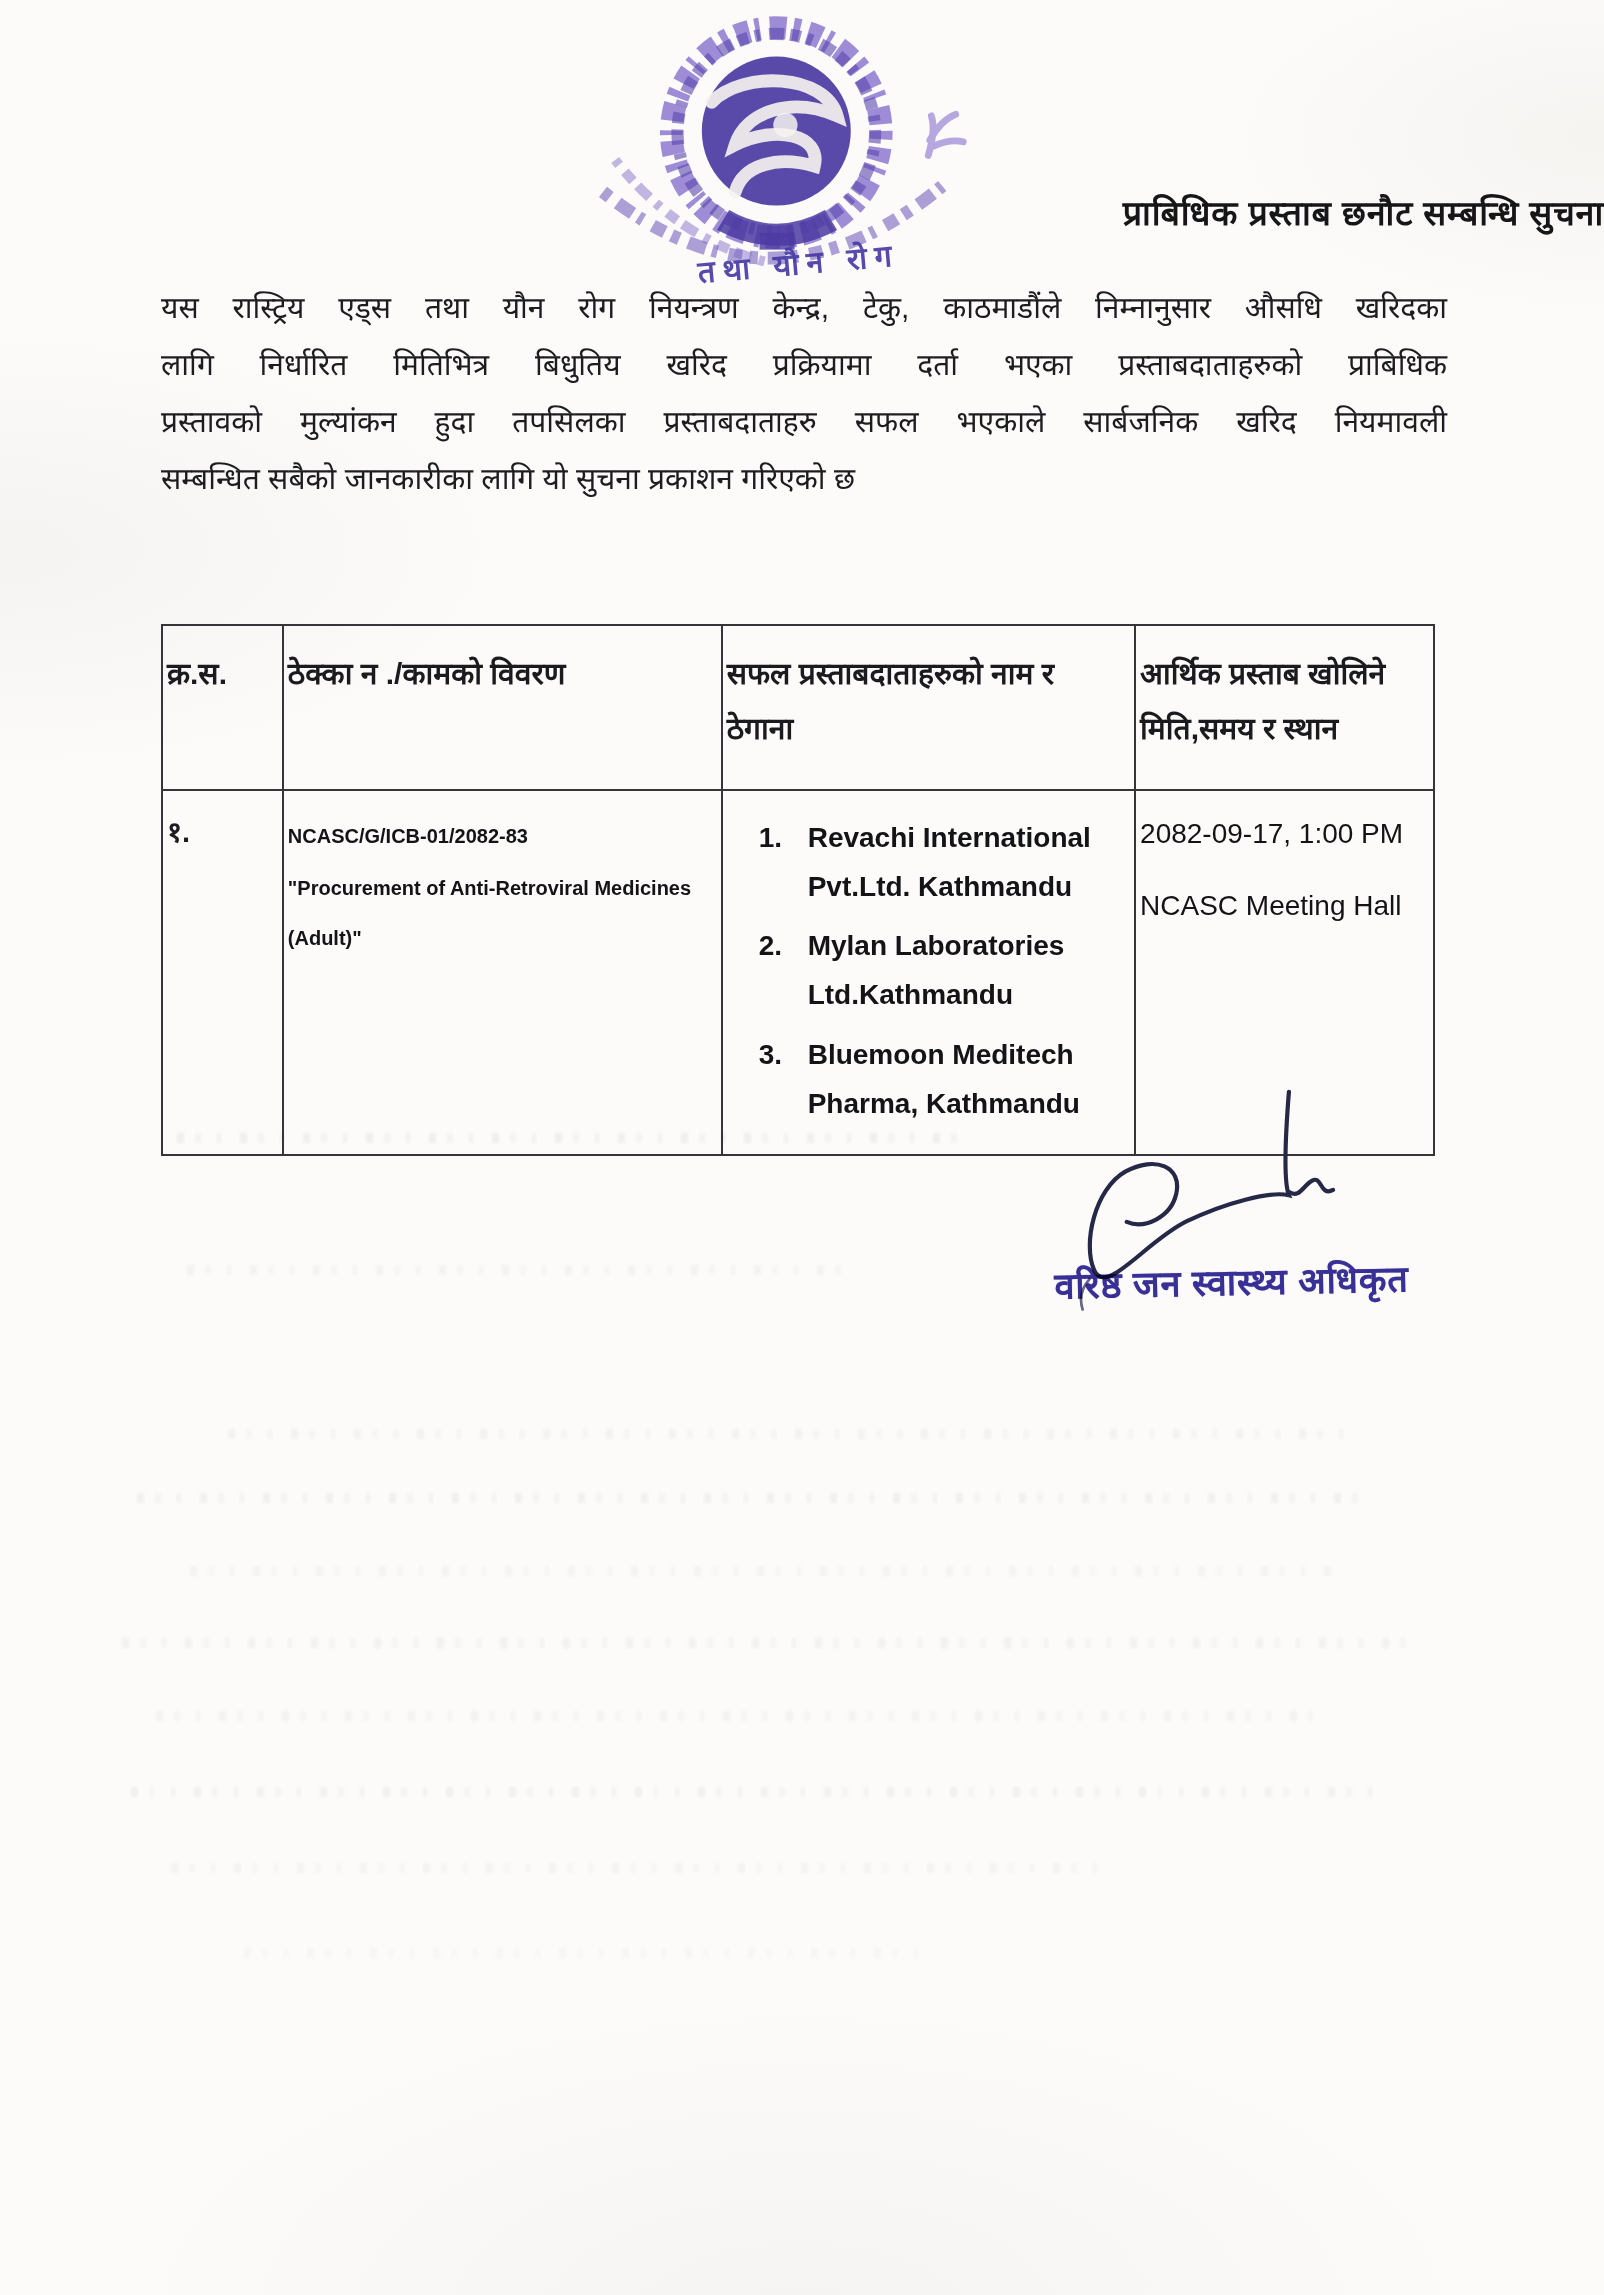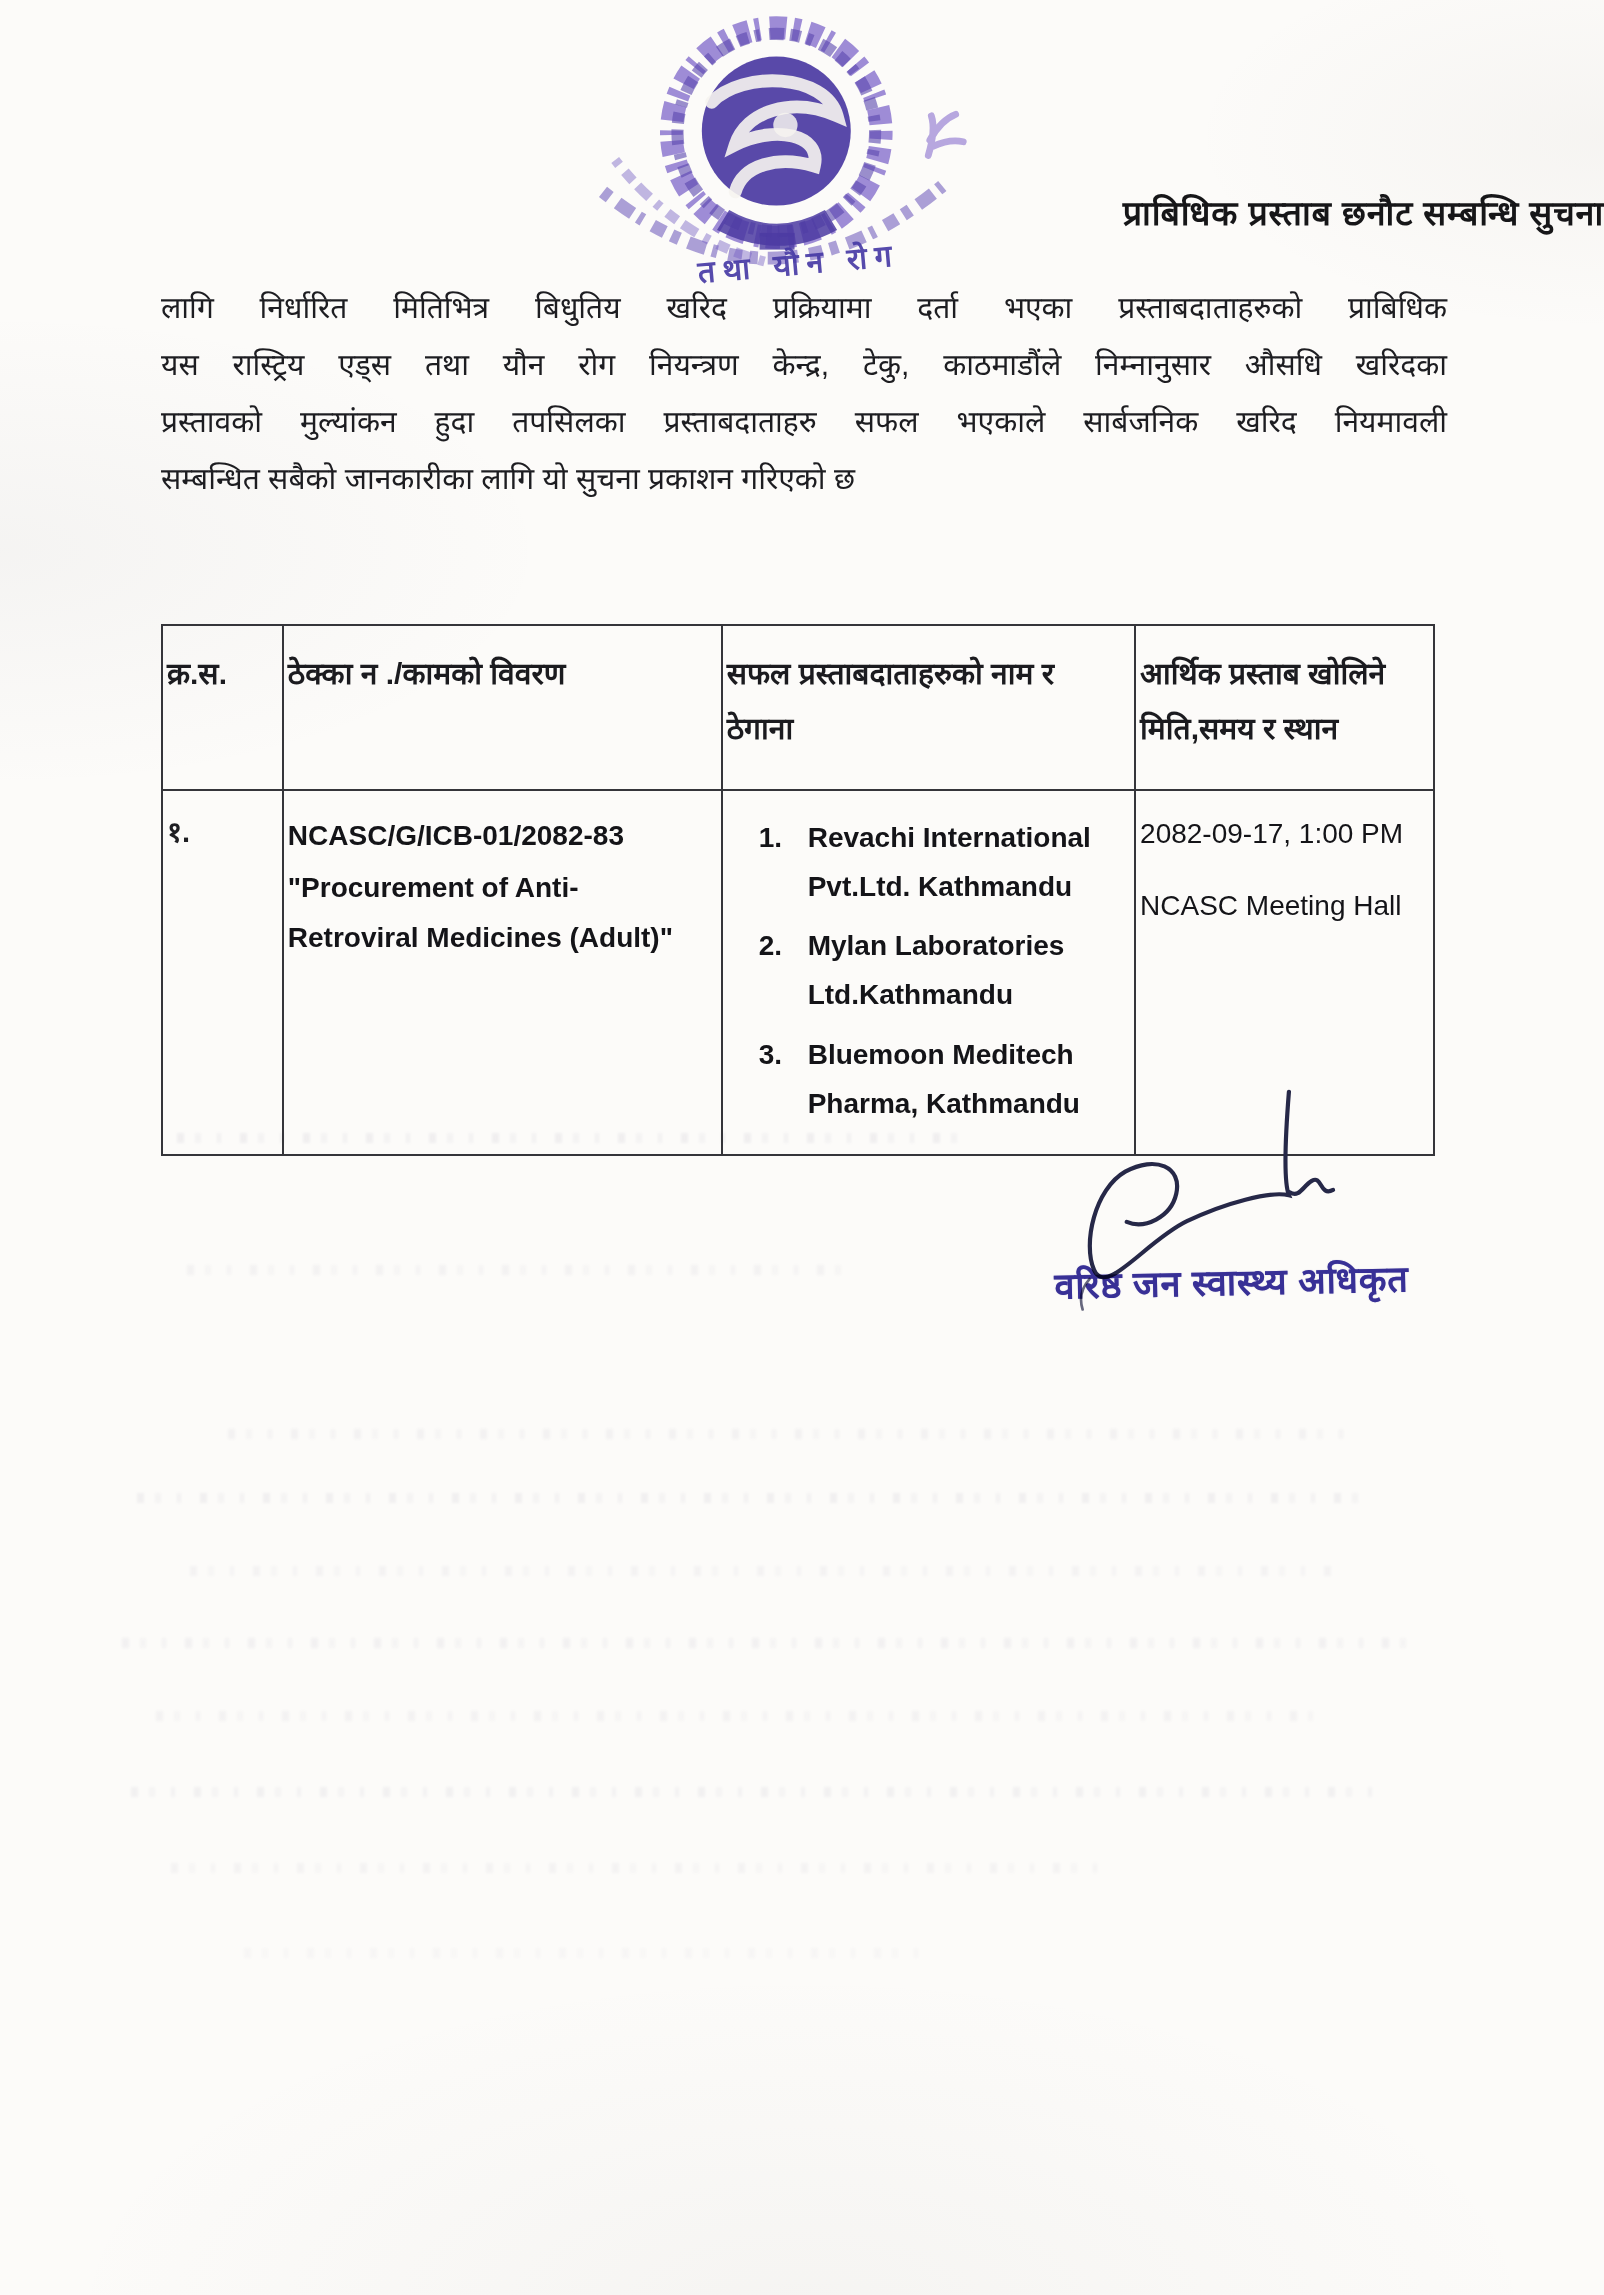--- a/index.html
+++ b/index.html
@@ -46,21 +46,21 @@
   .notice-table th{
     font-size:30px;font-weight:700;line-height:55px;color:#1b1b1f;
     height:128px;
   }
   .notice-table td{height:283px;}
   .col-sn{width:9.5%;}
   .col-contract{width:34.5%;}
   .col-bidders{width:32.5%;}
   .col-opening{width:23.5%;}
   .cell-sn{font-size:29px;font-weight:700;padding-top:26px;}
-  .cell-contract{font-size:28px;font-weight:600;line-height:50px;color:#141418;}
+  .cell-contract{font-size:20px;font-weight:600;line-height:50px;color:#141418;}
   .contract-no{margin-bottom:1.5px;}
   .bidder-list{font-size:28px;font-weight:600;line-height:49px;color:#141418;padding:1.5px 0 0 32px;}
   .bidder{display:flex;margin-bottom:10.7px;}
   .bidder .num{flex:0 0 49px;}
   .bidder .name{flex:1;}
   .cell-opening{font-size:28px;font-weight:400;line-height:46px;color:#141418;}
   .opening-place{margin-top:26px;}
   
   .signature-svg{position:absolute;left:1059px;top:1075px;width:335px;height:236px;z-index:2;}
   
@@ -102,22 +102,22 @@
     <path d="M38 196 Q 120 300 236 330" fill="none" stroke="#7a63c9" stroke-width="13" stroke-dasharray="8 12 16 9 22 11" opacity="0.45"></path>
 
     <path d="M452 170 q 14 -26 34 -34 m -30 42 q 22 -10 40 -6 m -46 18 q 10 -34 4 -52" fill="none" stroke="#8a72d4" stroke-width="9" stroke-linecap="round" opacity="0.6"></path>
 
     <text x="148" y="358" font-size="40" font-weight="700" fill="#4538a8" letter-spacing="10" transform="rotate(-5 148 358)" opacity="0.9">तथा यौन रोग</text>
   </svg>
 
   <h1 class="doc-title">प्राबिधिक प्रस्ताब छनौट सम्बन्धि सुचना</h1>
 
   <div class="intro">
+    <div class="para-line">यस रास्ट्रिय एड्स तथा यौन रोग नियन्त्रण केन्द्र, टेकु, काठमाडौंले निम्नानुसार औसधि खरिदका</div>
     <div class="para-line">लागि निर्धारित मितिभित्र बिधुतिय खरिद प्रक्रियामा दर्ता भएका प्रस्ताबदाताहरुको प्राबिधिक</div>
-    <div class="para-line">यस रास्ट्रिय एड्स तथा यौन रोग नियन्त्रण केन्द्र, टेकु, काठमाडौंले निम्नानुसार औसधि खरिदका</div>
     <div class="para-line">प्रस्तावको मुल्यांकन हुदा तपसिलका प्रस्ताबदाताहरु सफल भएकाले सार्बजनिक खरिद नियमावली</div>
     <div class="para-line last">सम्बन्धित सबैको जानकारीका लागि यो सुचना प्रकाशन गरिएको छ</div>
   </div>
 
   <table class="notice-table">
     <colgroup>
       <col class="col-sn">
         <col class="col-contract">
         <col class="col-bidders">
         <col class="col-opening">

